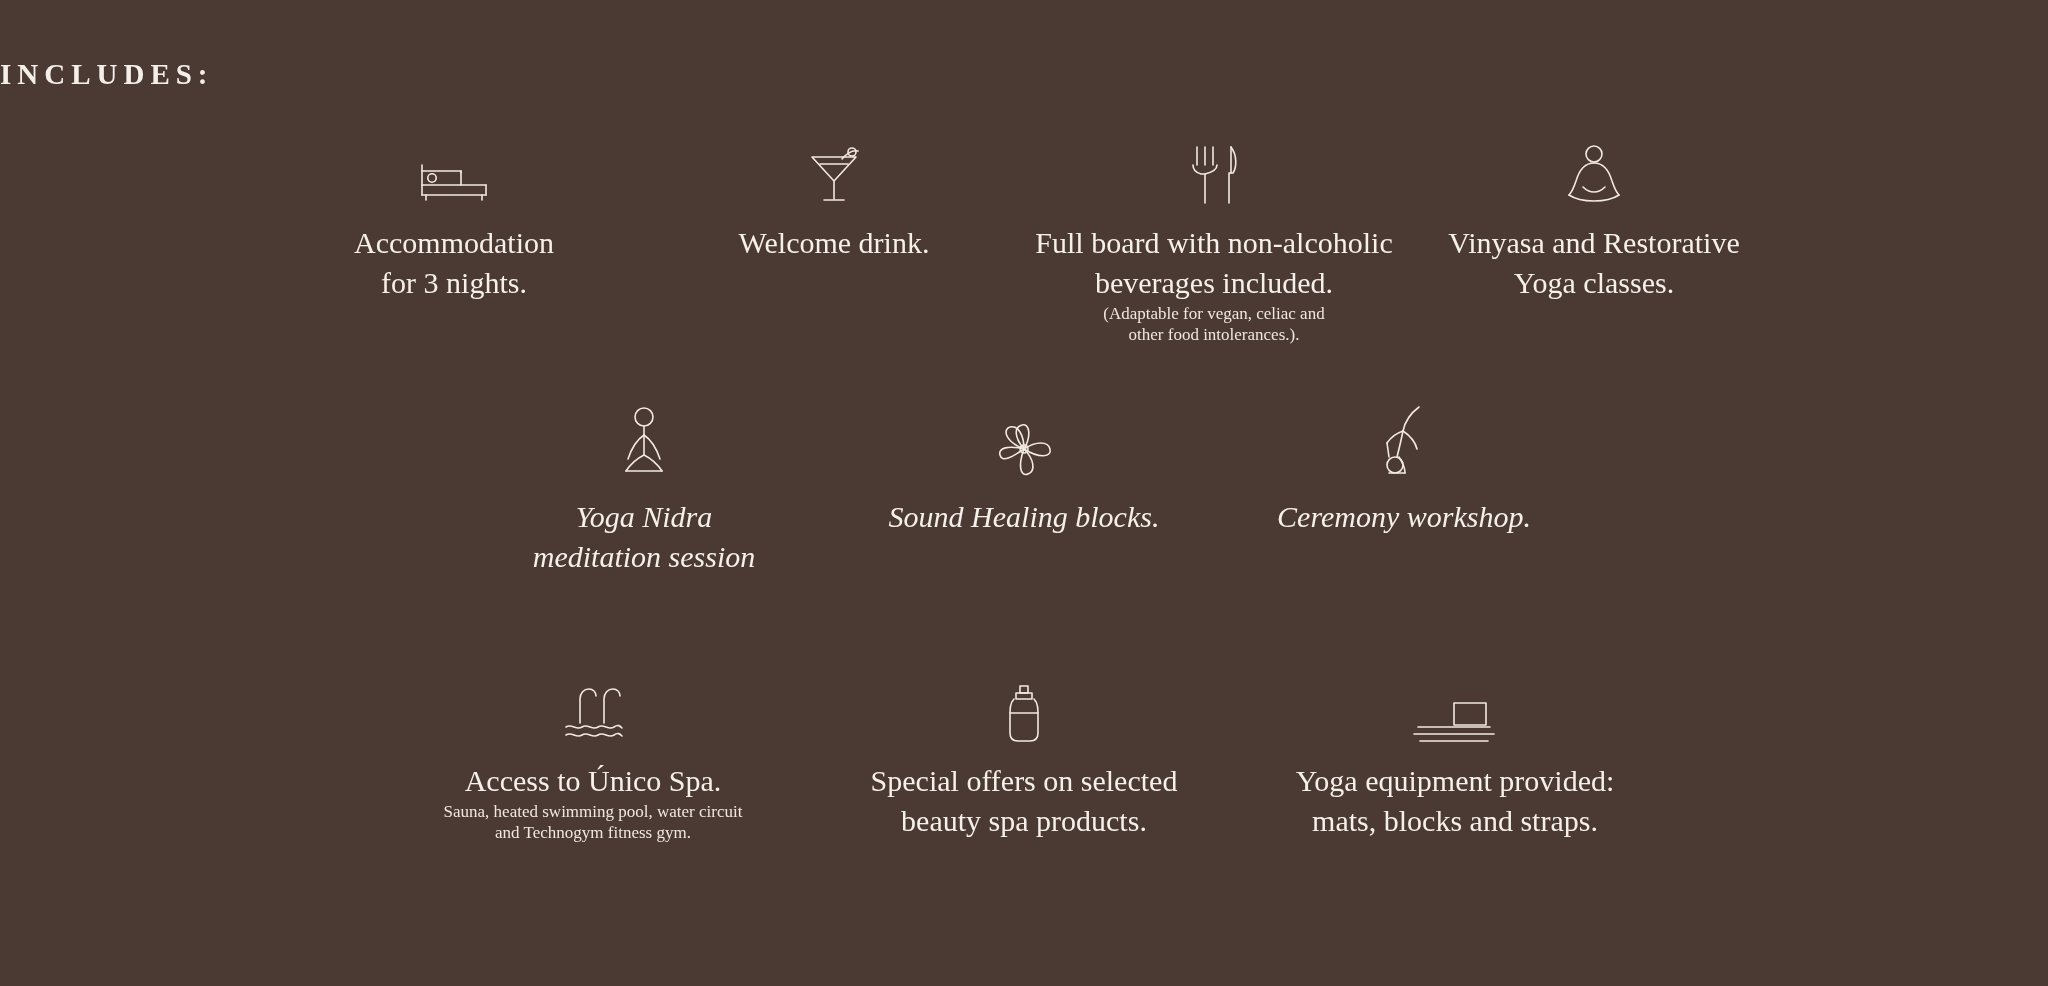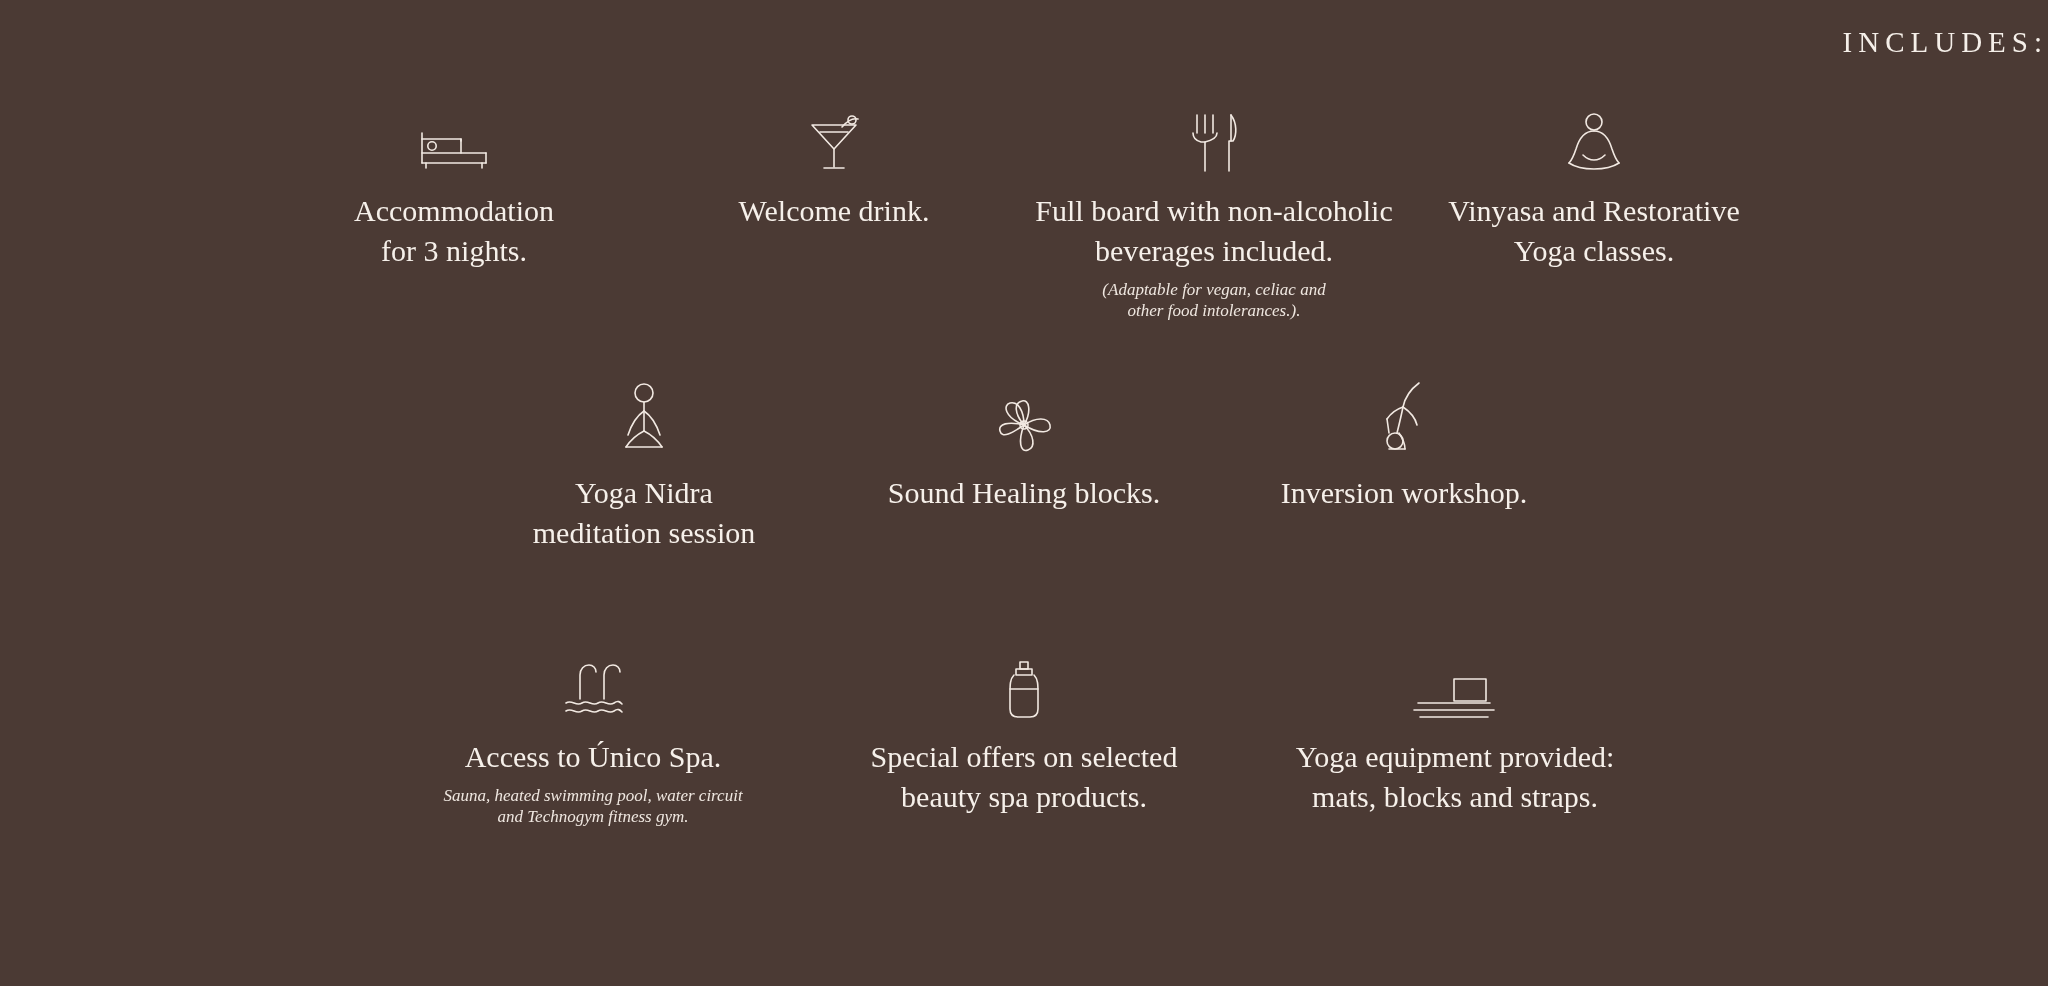--- a/index.html
+++ b/index.html
@@ -14,38 +14,38 @@
     color: #f3ece6;
     overflow: hidden;
   }
   .page {
     position: relative;
     width: 2048px;
     height: 986px;
     box-sizing: border-box;
   }
   .heading {
-    text-align: right;
+    text-align: left;
     font-size: 29px;
     letter-spacing: 6px;
     color: #f5efe9;
-    padding-top: 26px;
-    font-family: "Liberation Serif", serif;
-    font-weight: 400;
+    padding-top: 58px;
+    font-family: "Liberation Serif", serif;
+    font-weight: 700;
   }
   .rows {
     margin-top: 42px;
   }
   .row {
     display: flex;
     justify-content: center;
     align-items: flex-start;
   }
   .row-1 .cell { width: 380px; }
-  .row-2 .cell { width: 380px; }
+  .row-2 .cell { width: 380px; font-style: italic; }
   .row-3 {
     margin-top: 98px;
     gap: 41px;
   }
   .row-3 .cell { width: 390px; }
   .row-2 {
     margin-top: 62px;
   }
   .cell {
     text-align: center;
@@ -66,24 +66,22 @@
     font-size: 30px;
     line-height: 1.33;
     color: #f6f0ea;
     font-family: "Liberation Serif", serif;
     white-space: pre-line;
   }
   .sub {
     font-size: 17px;
     line-height: 1.25;
     color: #efe7e0;
-    margin-top: 8px;
     font-family: "Liberation Serif", serif;
     white-space: pre-line;
-    font-style: italic;
   }
   .row-3 .icon { height: 70px; }
 </style>
 </head>
 <body>
 
 <div class="page">
 
   <div class="heading">INCLUDES:</div>
 
@@ -195,21 +193,21 @@
             <path d="M44 4 C36 10 30 18 28 28"></path>
             <path d="M28 28 C26 38 24 46 22 54"></path>
             <circle cx="20" cy="62" r="8"></circle>
             <path d="M28 28 C34 32 40 38 42 46"></path>
             <path d="M28 28 C22 30 16 34 12 40"></path>
             <path d="M12 40 L14 54"></path>
             <path d="M14 70 L30 70"></path>
             <path d="M24 54 C28 60 30 66 30 70"></path>
           </svg>
         </div>
-        <div class="label">Inversion workshop.</div>
+        <div class="label">Ceremony workshop.</div>
       </div>
 
 
     </div>
 
     <div class="row row-3">
 
       <div class="cell">
         <div class="icon">
           <svg width="62" height="60" viewBox="0 0 62 60" fill="none" stroke="#f2e9e2" stroke-width="1.6" stroke-linecap="round" stroke-linejoin="round">

